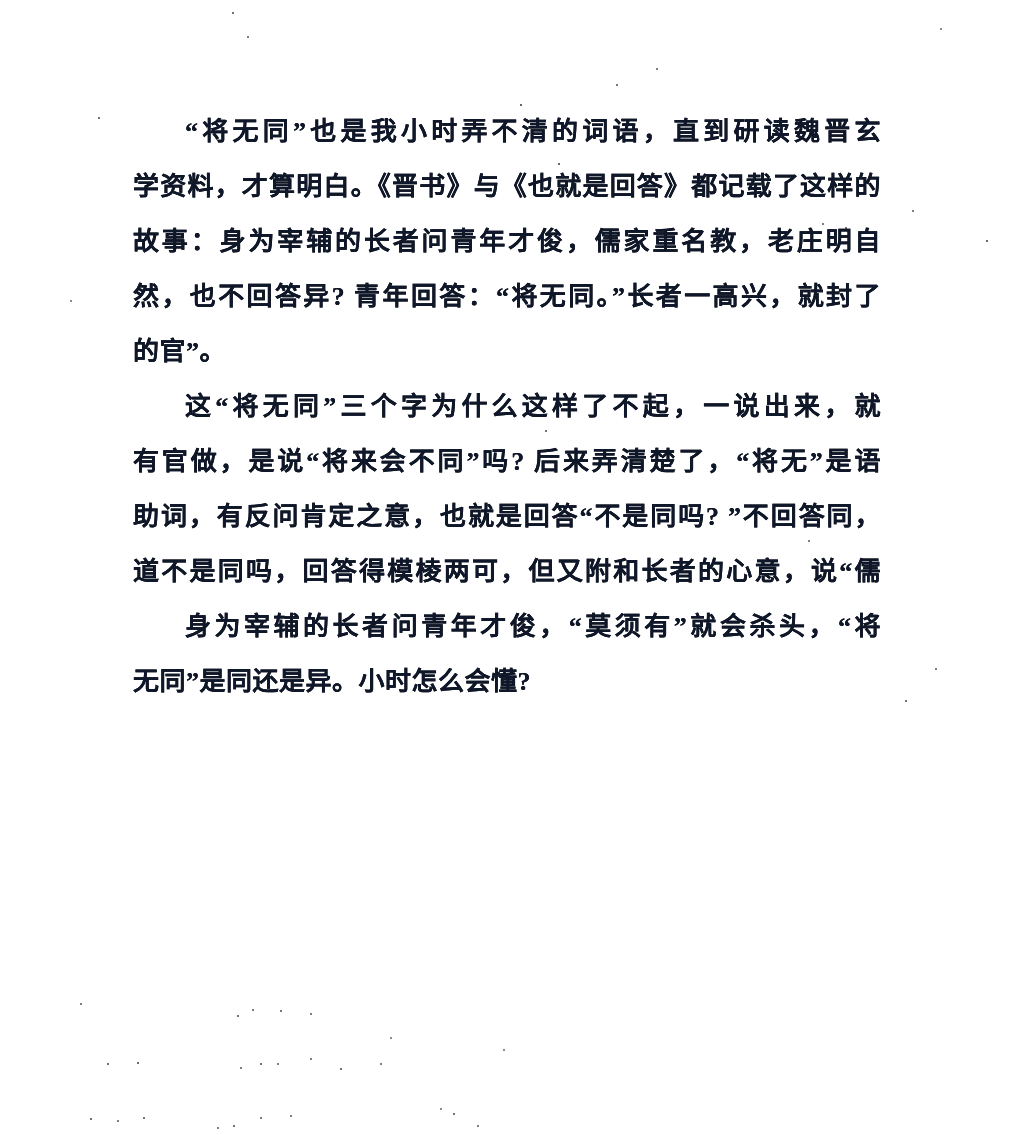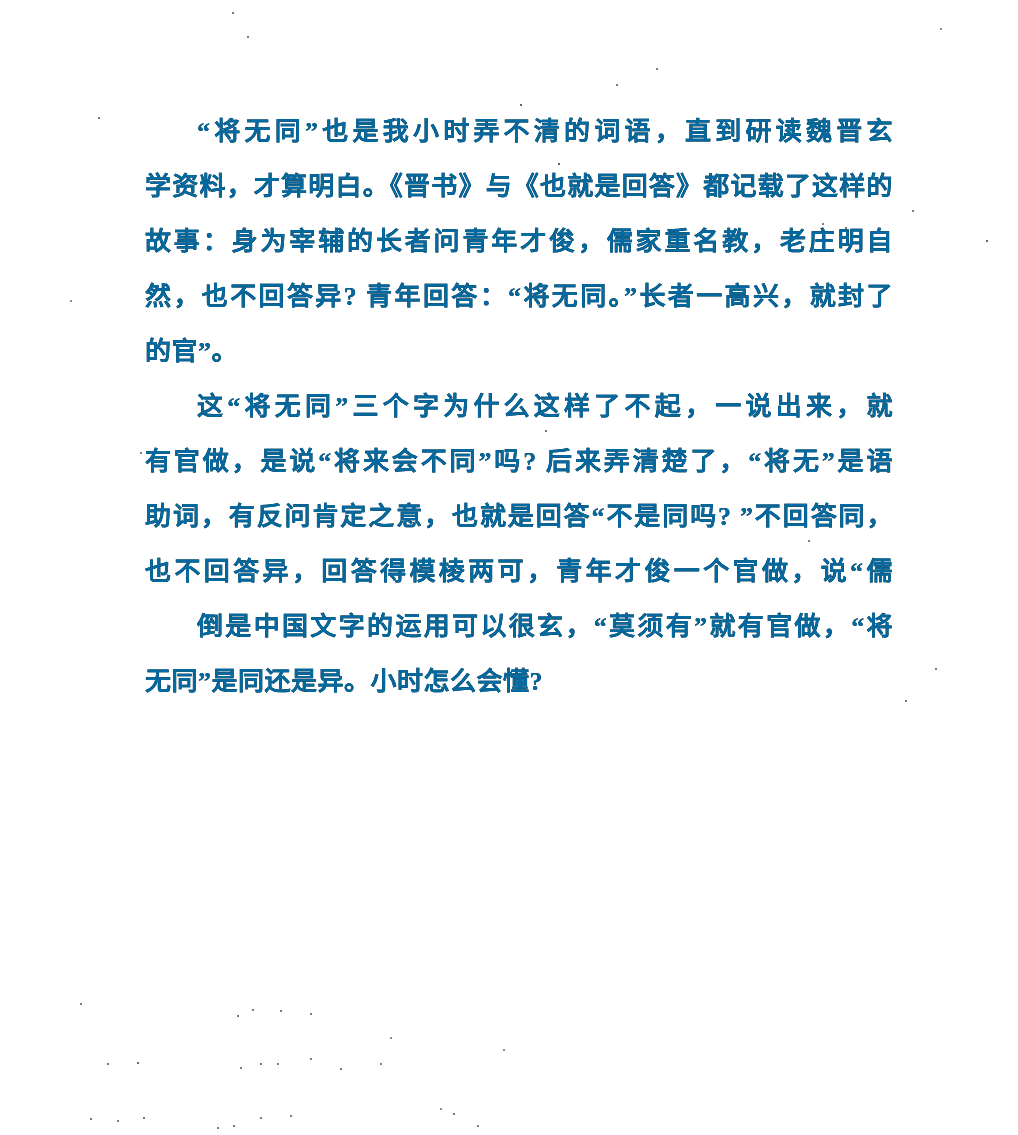--- a/index.html
+++ b/index.html
@@ -13,22 +13,21 @@
     height: 1135px;
     background: #ffffff;
     overflow: hidden;
     font-family: "Liberation Serif", "DejaVu Serif", serif;
   }
   .text-block {
     position: absolute;
     left: 133px;
     top: 104px;
     width: 748px;
-    color: #0369a1;
-    margin-left: 12px;
+    color: #0f172a;
   }
   .line {
     font-size: 26px;
     line-height: 55px;
     font-weight: 700;
     letter-spacing: 0.5px;
     text-align: justify;
     text-align-last: justify;
     -moz-text-align-last: justify;
     text-justify: inter-character;
@@ -106,17 +105,17 @@
   <div class="scan-noise"></div>
   <div class="text-block">
     <div class="line indent">“将无同”也是我小时弄不清的词语，直到研读魏晋玄</div>
     <div class="line">学资料，才算明白。《晋书》与《也就是回答》都记载了这样的</div>
     <div class="line">故事：身为宰辅的长者问青年才俊，儒家重名教，老庄明自</div>
     <div class="line">然，也不回答异? 青年回答：“将无同。”长者一高兴，就封了</div>
     <div class="line para-end">的官”。</div>
     <div class="line indent">这“将无同”三个字为什么这样了不起，一说出来，就</div>
     <div class="line">有官做，是说“将来会不同”吗? 后来弄清楚了，“将无”是语</div>
     <div class="line">助词，有反问肯定之意，也就是回答“不是同吗? ”不回答同，</div>
-    <div class="line">也不回答异，回答得模棱两可，青年才俊一个官做，说“儒</div>
-    <div class="line indent">倒是中国文字的运用可以很玄，“莫须有”就有官做，“将</div>
+    <div class="line">道不是同吗，回答得模棱两可，但又附和长者的心意，说“儒</div>
+    <div class="line indent">身为宰辅的长者问青年才俊，“莫须有”就会杀头，“将</div>
     <div class="line para-end">无同”是同还是异。小时怎么会懂?</div>
   </div>
 </div>
 
 </body></html>

